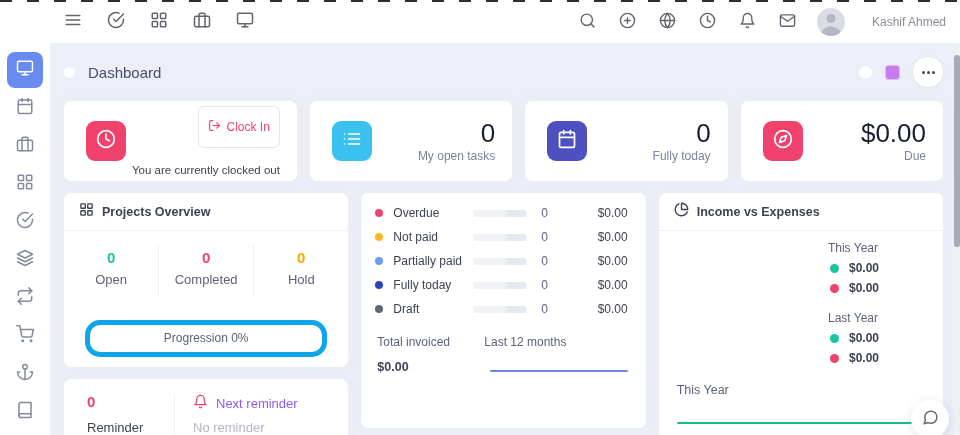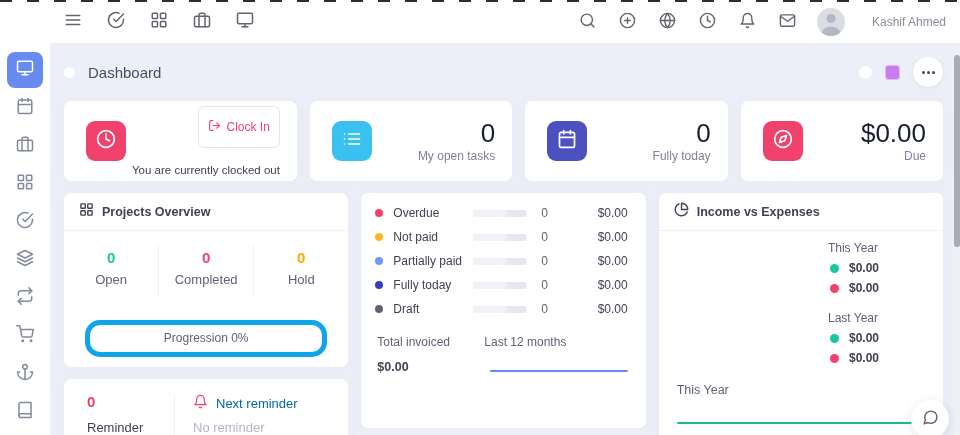--- a/index.html
+++ b/index.html
@@ -105,21 +105,21 @@
   .axis-label{position:absolute;left:18px;top:190px;font-size:12.5px;color:#5e6278;}
   .base-line{position:absolute;left:18px;right:5px;top:229px;height:2px;border-radius:2px;}
 
   .reminder-card{height:100px;display:flex;padding-top:15px;}
   .rem-left{width:111px;flex:0 0 auto;box-sizing:border-box;padding-left:23px;border-right:1px solid #eff2f5;height:70px;}
   .rem-count{font-size:15px;font-weight:bold;color:#f1426d;line-height:1.1;}
   .rem-label{font-size:13px;color:#3f4254;margin-top:9px;}
   .rem-right{padding-left:18px;}
   .rem-next-row{display:flex;align-items:center;gap:8px;color:#f1426d;}
   .rem-next-row svg{width:15px;height:15px;}
-  .rem-next-label{font-size:13px;color:#0369a1;}
+  .rem-next-label{font-size:13px;color:#8b5cf6;}
   .rem-next-value{font-size:13px;color:#b5b5c3;margin-top:7px;}
 
   
   .scrollbar{position:absolute;top:43px;right:0;bottom:0;width:7px;background:#eff0f4;z-index:30;}
   .scroll-thumb{position:absolute;top:12px;left:0.5px;width:6px;height:192px;border-radius:3px;background:#a7aab7;}
   .chat-fab{position:absolute;left:911px;top:400px;width:38px;height:38px;border-radius:50%;background:#fff;border:none;
     box-shadow:0 2px 10px rgba(60,70,100,.15);display:flex;align-items:center;justify-content:center;cursor:pointer;z-index:35;color:#5e6278;}
   .chat-fab svg{width:17px;height:17px;}
 </style>
 </head>

